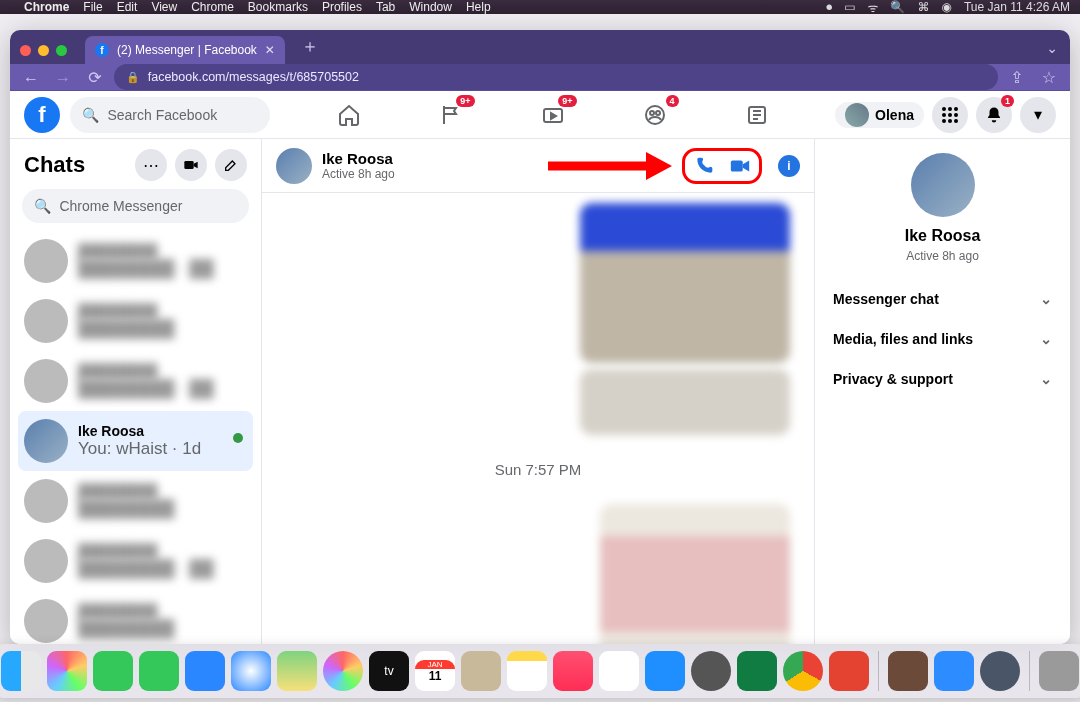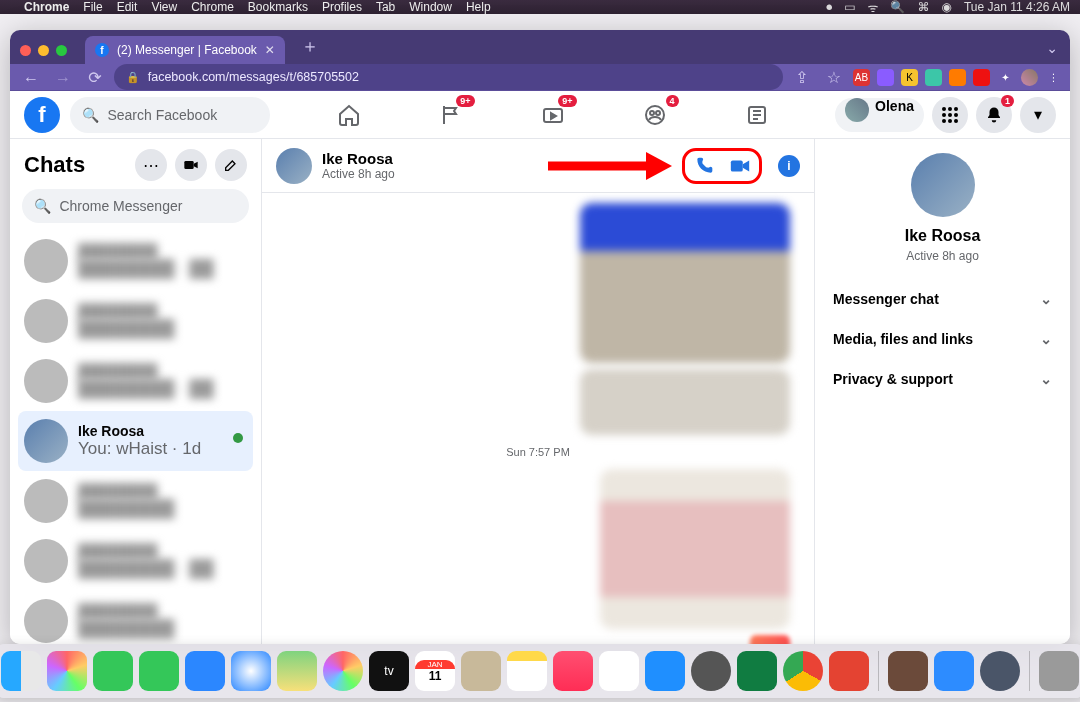--- a/index.html
+++ b/index.html
@@ -36,21 +36,21 @@
 
 
 .fb { flex:1; display:flex; flex-direction:column; background:#fff; }
 .fb-top { height:48px; border-bottom:1px solid #e4e6eb; display:flex; align-items:center; padding:0 14px; gap:10px; }
 .fb-logo { width:36px;height:36px;background:#1877f2;border-radius:50%;color:#fff;display:flex;align-items:center;justify-content:center;font-size:22px;font-weight:800;}
 .fb-search { width:200px; height:36px; background:#f0f2f5; border-radius:18px; display:flex; align-items:center; padding:0 12px; color:#65676b; font-size:14px; gap:8px;}
 .fb-center { flex:1; display:flex; justify-content:center; gap:70px; align-items:center; color:#65676b;}
 .fb-center .navicon { position:relative; width:32px; height:32px; display:flex; align-items:center; justify-content:center;}
 .fb-center .badge { position:absolute; top:-4px; right:-8px; background:#e41e3f; color:#fff; font-size:9px; font-weight:700; padding:1px 4px; border-radius:8px;}
 .fb-right { display:flex; align-items:center; gap:8px;}
-.fb-right .pill { height:34px; border-radius:17px; background:#f0f2f5; display:flex; align-items:flex-start; padding:0 10px; font-size:14px; font-weight:600; gap:6px;}
+.fb-right .pill { height:26px; border-radius:17px; background:#f0f2f5; display:flex; align-items:center; padding:0 10px; font-size:14px; font-weight:600; gap:6px;}
 .fb-right .circ { width:36px;height:36px;border-radius:50%;background:#e4e6eb;display:flex;align-items:center;justify-content:center; position:relative;}
 .fb-right .circ .badge{position:absolute;top:-2px;right:-2px;background:#e41e3f;color:#fff;font-size:9px;font-weight:700;padding:1px 4px;border-radius:8px;}
 .avatar-sm{width:24px;height:24px;border-radius:50%;background:linear-gradient(45deg,#8aa,#678);}
 
 .fb-body { flex:1; display:flex; min-height:0;}
 .col-chats { width:252px; border-right:1px solid #e4e6eb; display:flex; flex-direction:column; padding:10px 8px 0; }
 .chats-head { display:flex; align-items:center; justify-content:space-between; padding:0 6px 8px;gap:24px;}
 .chats-head h2{font-size:22px;font-weight:800;}
 .chats-head .hbtns{display:flex;gap:8px;}
 .hbtn{width:32px;height:32px;border-radius:50%;background:#e4e6eb;display:flex;align-items:center;justify-content:center;}
@@ -75,21 +75,21 @@
 .arrow-annot{display:flex;align-items:center;}
 .arrow-annot svg{display:block;}
 .call-box{border:3px solid #ff0000;border-radius:14px;padding:4px 8px;display:flex;gap:14px;align-items:center;}
 .call-ic{color:#2374e1;width:22px;height:22px;display:flex;align-items:center;justify-content:center;}
 .info-ic{width:22px;height:22px;border-radius:50%;background:#2374e1;color:#fff;display:flex;align-items:center;justify-content:center;font-size:12px;font-weight:800;margin-left:6px;}
 
 .thread-msgs{flex:1;overflow:hidden;display:flex;flex-direction:column;align-items:flex-end;padding:10px 24px;gap:6px;}
 .msg-img{border-radius:12px;background:#ddd;filter:blur(4px);}
 .img1{width:210px;height:160px;background:linear-gradient(#2b4bd6 0 30%,#bfb6a6 30% 100%);}
 .img2{width:210px;height:66px;background:#d6d1c8;}
-.ts{align-self:center;font-size:11px;color:#65676b;margin:5px 0;}
+.ts{align-self:center;font-size:15px;color:#65676b;margin:20px 0;}
 .img3{width:190px;height:160px;background:linear-gradient(#ece7df 0 20%,#e7bfbf 20% 80%,#ece7df 80% 100%);}
 .react{width:40px;height:24px;background:linear-gradient(90deg,#ff7b5a,#ff5050);border-radius:6px;filter:blur(2px);}
 
 .col-info{width:256px;border-left:1px solid #e4e6eb;padding:14px 10px;display:flex;flex-direction:column;align-items:center;gap:4px;}
 .col-info .bigav{width:64px;height:64px;border-radius:50%;background:linear-gradient(135deg,#5a7fae,#9ab1c5);}
 .col-info .pname{font-size:16px;font-weight:700;margin-top:6px;}
 .col-info .pstat{font-size:12px;color:#65676b;margin-bottom:14px;}
 .acc-row{width:100%;display:flex;align-items:center;justify-content:space-between;padding:10px 8px;font-size:14px;font-weight:600;border-radius:6px;}
 .acc-row .chev{color:#65676b;}
 
@@ -145,31 +145,20 @@
   <div class="chrome-addr">
     <div class="navbtn">←</div>
     <div class="navbtn" style="opacity:.4">→</div>
     <div class="navbtn">⟳</div>
     <div class="url-field">
       <span class="lock">🔒</span>
       <span>facebook.com/messages/t/685705502</span>
     </div>
     <div class="navbtn">⇪</div>
     <div class="navbtn">☆</div>
-    <div class="ext-row">
-      <div class="ext" style="background:#d33;color:#fff">AB</div>
-      <div class="ext" style="background:#8a5cff"></div>
-      <div class="ext" style="background:#f6c42f;color:#000">K</div>
-      <div class="ext" style="background:#3cc6a8"></div>
-      <div class="ext" style="background:#ff7b00"></div>
-      <div class="ext" style="background:#e11"></div>
-      <div class="ext" style="color:#fff">✦</div>
-      <div class="ext" style="background:linear-gradient(45deg,#c8a,#876);border-radius:50%"></div>
-      <div class="ext" style="color:#fff">⋮</div>
-    </div>
   </div>
   <div class="chrome-bm">
     <div class="bm" style="background:#52a0ff"></div>
     <div class="bm" style="background:#349a4b"></div>
     <div class="bm" style="background:#1da362"></div>
     <div class="bm" style="background:#1da362"></div>
     <div class="bm" style="background:#1da362"></div>
     <div class="bm" style="background:#1da362"></div>
     <div class="bm" style="background:#c43"></div>
     <div class="bm" style="background:#f6a623"></div>

